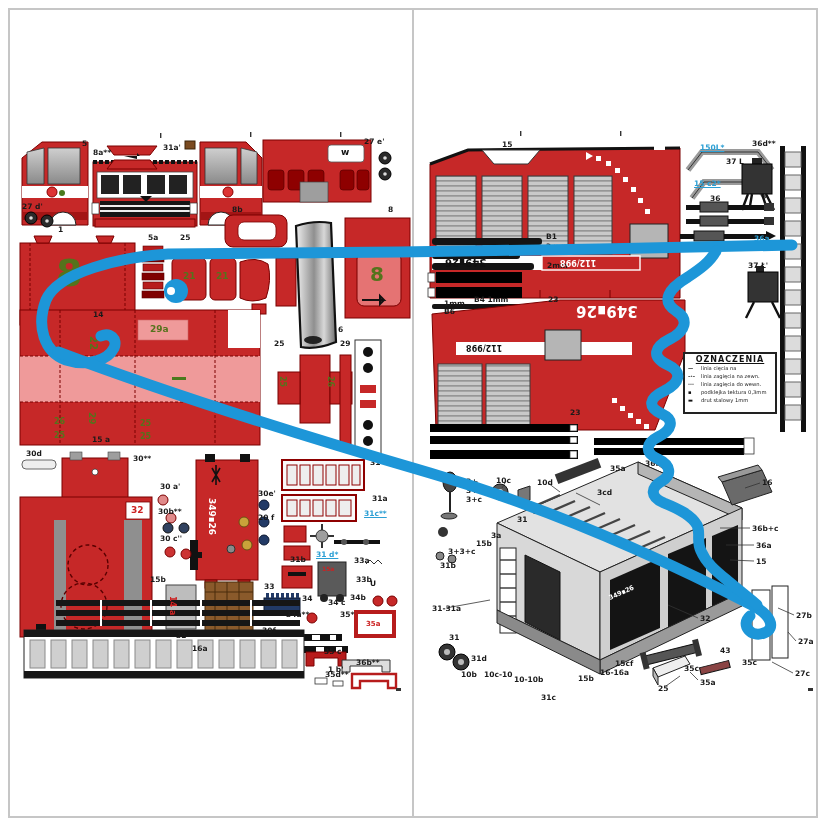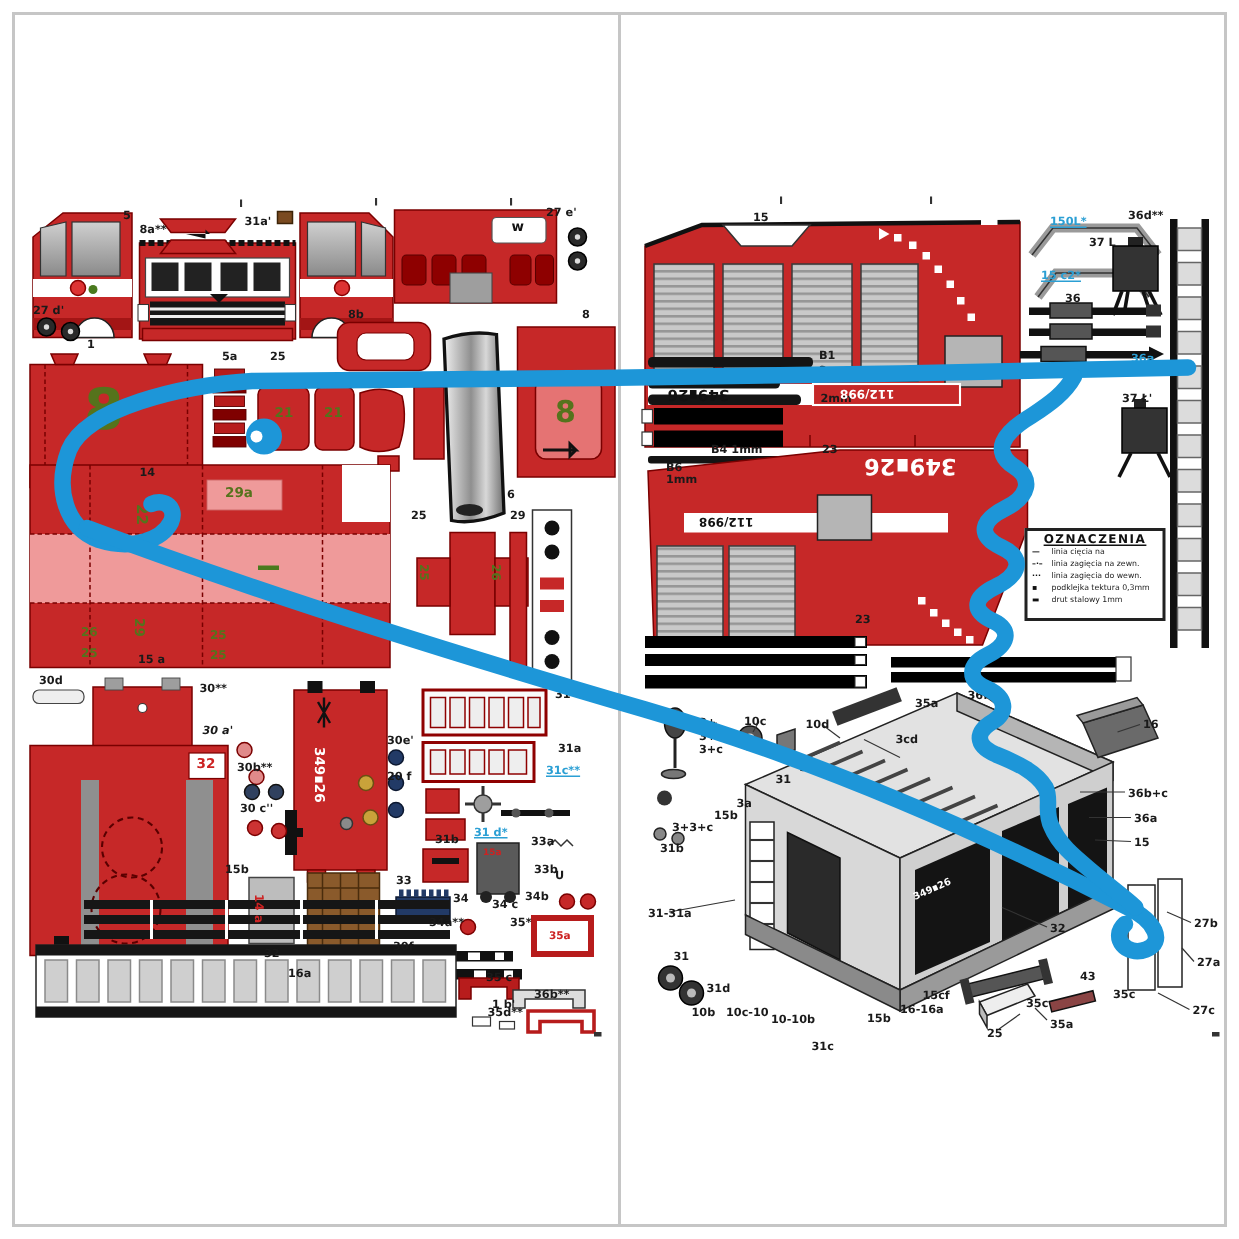--- a/index.html
+++ b/index.html
@@ -580,21 +580,21 @@
       <span class="lb gr r90" style="left: 96px; top: 412px; font-size: 9px;">29</span>
       <span class="lb gr" style="left: 54px; top: 418px; font-size: 8px;">26</span>
       <span class="lb gr" style="left: 54px; top: 432px; font-size: 8px;">25</span>
       <span class="lb gr" style="left: 140px; top: 420px; font-size: 8px;">25</span>
       <span class="lb gr" style="left: 140px; top: 433px; font-size: 8px;">25</span>
       <span class="lb gr r90" style="left: 286px; top: 376px; font-size: 8px;">25</span>
       <span class="lb gr r90" style="left: 334px; top: 376px; font-size: 8px;">26</span>
       <span class="lb" style="left: 92px; top: 436px;">15 a</span>
       <span class="lb" style="left: 26px; top: 450px;">30d</span>
       <span class="lb" style="left: 133px; top: 455px;">30**</span>
-      <span class="lb" style="left: 135px; top: 483px; font-style: italic;">30 a'</span>
+      <span class="lb" style="left: 160px; top: 483px;">30 a'</span>
       <span class="lb" style="left: 158px; top: 508px;">30b**</span>
       <span class="lb" style="left: 160px; top: 535px;">30 c''</span>
       <span class="lb" style="left: 150px; top: 576px;">15b</span>
       <span class="lb rd" style="left: 131px; top: 506px; font-size: 9px;">32</span>
       <span class="lb wh r90" style="left: 216px; top: 498px; font-size: 9px;">349∎26</span>
       <span class="lb rd r90" style="left: 176px; top: 596px; font-size: 8px;">14 a</span>
       <span class="lb" style="left: 176px; top: 632px;">32</span>
       <span class="lb" style="left: 192px; top: 645px;">16a</span>
       <span class="lb" style="left: 258px; top: 490px;">30e'</span>
       <span class="lb" style="left: 258px; top: 514px;">20 f</span>
@@ -626,21 +626,21 @@
       <span class="lb bl" style="left: 754px; top: 235px;">36a</span>
       <span class="lb" style="left: 726px; top: 158px;">37 L</span>
       <span class="lb" style="left: 752px; top: 140px;">36d**</span>
       <span class="lb" style="left: 748px; top: 262px;">37 Ł'</span>
       <span class="lb" style="left: 546px; top: 233px;">B1</span>
       <span class="lb" style="left: 546px; top: 243px;">2mm</span>
       <span class="lb" style="left: 547px; top: 262px;">2mm</span>
       <span class="lb" style="left: 474px; top: 296px;">B4 1mm</span>
       <span class="lb" style="left: 548px; top: 296px;">23</span>
       <span class="lb" style="left: 444px; top: 308px;">B6</span>
-      <span class="lb" style="left: 444px; top: 316px;">1mm</span>
+      <span class="lb" style="left: 444px; top: 300px;">1mm</span>
       <span class="lb dk r180" style="left: 445px; top: 257px; font-size: 10px;">349∎26</span>
       <span class="lb wh r180" style="left: 560px; top: 258px; font-size: 8px;">112/998</span>
       <span class="lb wh r180" style="left: 576px; top: 303px; font-size: 15px;">349∎26</span>
       <span class="lb dk r180" style="left: 466px; top: 343px; font-size: 8px;">112/998</span>
       <span class="lb" style="left: 570px; top: 409px;">23</span>
       <span class="lb" style="left: 466px; top: 478px;">3+</span>
       <span class="lb" style="left: 466px; top: 487px;">3+b</span>
       <span class="lb" style="left: 466px; top: 496px;">3+c</span>
       <span class="lb" style="left: 496px; top: 477px;">10c</span>
       <span class="lb" style="left: 537px; top: 479px;">10d</span>

